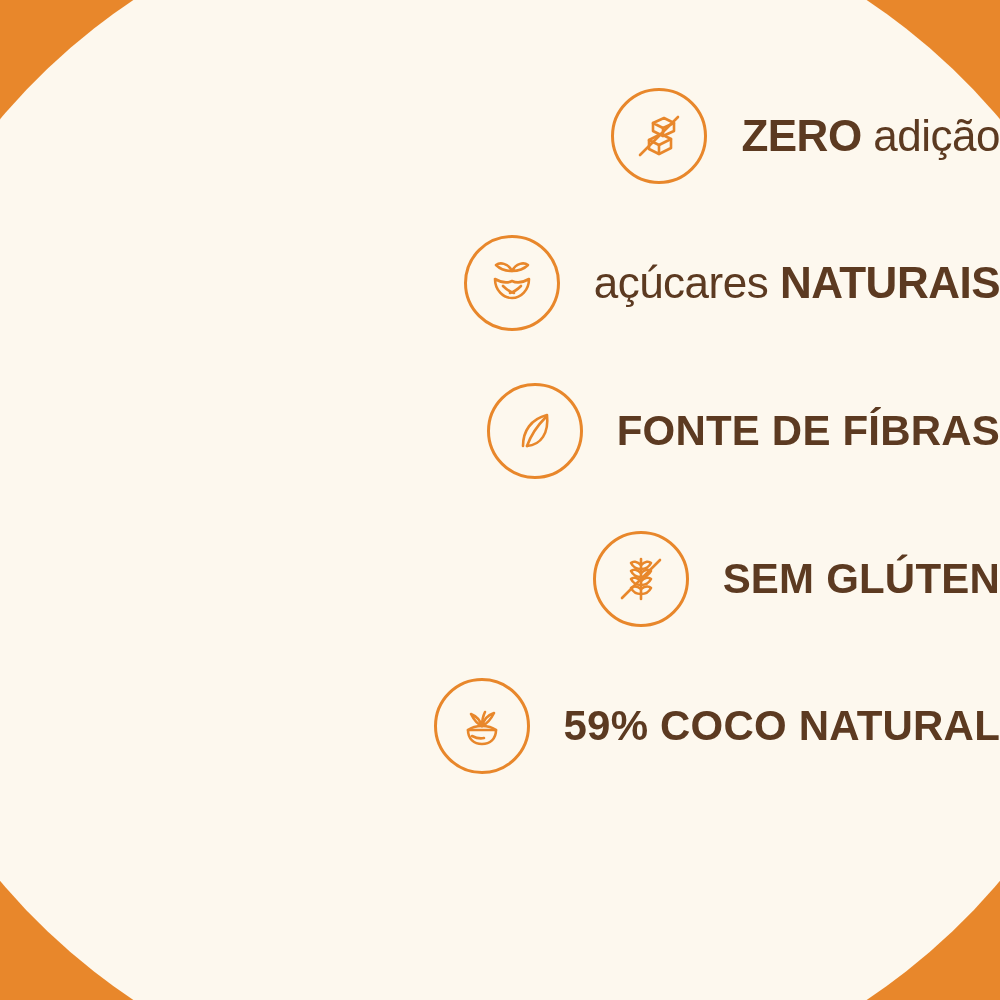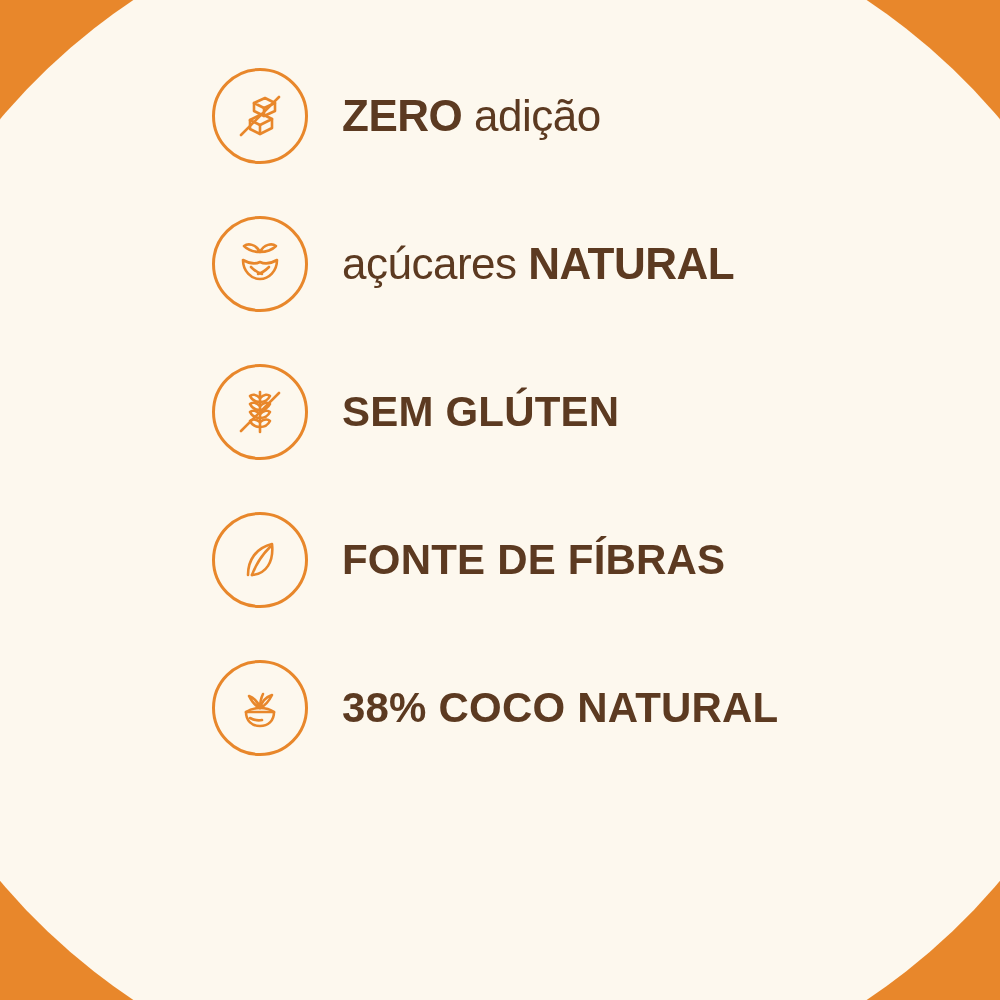--- a/index.html
+++ b/index.html
@@ -36,22 +36,23 @@
 
   #feature-list {
     position: absolute;
     left: 0;
     top: 0;
     width: 1000px;
     height: 800px;
     display: flex;
     flex-direction: column;
     justify-content: flex-start;
-    padding-top: 42px;
+    padding-top: 62px;
     box-sizing: border-box;
+    align-items: flex-end;
   }
 
   .feature-row {
     display: flex;
     align-items: center;
     height: 148px;
     padding-left: 212px;
     box-sizing: border-box;
   }
 
@@ -124,21 +125,33 @@
       <div class="icon-badge">
         <svg width="80" height="80" viewBox="0 0 80 80" fill="none" stroke="#E8872B" stroke-width="2.6" stroke-linecap="round" stroke-linejoin="round">
           <path d="M40 28 C36 20 28 19 24 22 C28 26 34 28 40 28 Z"></path>
           <path d="M40 28 C44 20 52 19 56 22 C52 26 46 28 40 28 Z"></path>
           <path d="M23 36 C23 47 31 55 40 55 C49 55 57 47 57 36 C50 40 44 40 40 38 C36 40 30 40 23 36 Z"></path>
           <path d="M31 43 C35 47 38 49 42 50"></path>
           <path d="M49 43 C45 47 42 49 38 50"></path>
         </svg>
       </div>
       <div class="feature-text">
-        <span class="line"><span class="light">açúcares </span><span class="light bold">NATURAL</span></span>
+        <span class="line"><span class="light">açúcares </span><span class="light bold">NATURAIS</span></span>
+      </div>
+    </div>
+
+    <div class="feature-row">
+      <div class="icon-badge">
+        <svg width="80" height="80" viewBox="0 0 80 80" fill="none" stroke="#E8872B" stroke-width="2.6" stroke-linecap="round" stroke-linejoin="round">
+          <path d="M28 55 C28 40 36 28 52 24 C54 42 46 54 32 55"></path>
+          <path d="M50 27 C42 35 36 44 32 55"></path>
+        </svg>
+      </div>
+      <div class="feature-text">
+        <span class="line heavy-line">FONTE DE FÍBRAS</span>
       </div>
     </div>
 
     <div class="feature-row">
       <div class="icon-badge">
         <svg width="80" height="80" viewBox="0 0 80 80" fill="none" stroke="#E8872B" stroke-width="2.6" stroke-linecap="round" stroke-linejoin="round">
           <line x1="40" y1="20" x2="40" y2="60"></line>
           <path d="M40 26 C36 22 32 22 30 24 C32 28 36 30 40 30"></path>
           <path d="M40 26 C44 22 48 22 50 24 C48 28 44 30 40 30"></path>
           <path d="M40 34 C36 30 32 30 30 32 C32 36 36 38 40 38"></path>
@@ -151,40 +164,28 @@
         </svg>
       </div>
       <div class="feature-text">
         <span class="line heavy-line">SEM GLÚTEN</span>
       </div>
     </div>
 
     <div class="feature-row">
       <div class="icon-badge">
         <svg width="80" height="80" viewBox="0 0 80 80" fill="none" stroke="#E8872B" stroke-width="2.6" stroke-linecap="round" stroke-linejoin="round">
-          <path d="M28 55 C28 40 36 28 52 24 C54 42 46 54 32 55"></path>
-          <path d="M50 27 C42 35 36 44 32 55"></path>
-        </svg>
-      </div>
-      <div class="feature-text">
-        <span class="line heavy-line">FONTE DE FÍBRAS</span>
-      </div>
-    </div>
-
-    <div class="feature-row">
-      <div class="icon-badge">
-        <svg width="80" height="80" viewBox="0 0 80 80" fill="none" stroke="#E8872B" stroke-width="2.6" stroke-linecap="round" stroke-linejoin="round">
           <path d="M26 44 L54 44 C54 53 48 58 40 58 C32 58 26 53 26 44 Z"></path>
           <path d="M26 44 C30 41 36 40 40 40 C44 40 50 41 54 44"></path>
           <path d="M40 40 C38 34 34 30 29 28 C32 34 35 38 40 40"></path>
           <path d="M40 40 C42 33 46 29 52 27 C49 33 45 38 40 40"></path>
           <path d="M40 40 C40 34 41 30 43 26"></path>
           <path d="M30 50 C34 52 38 53 42 52"></path>
         </svg>
       </div>
       <div class="feature-text">
-        <span class="line heavy-line">38% COCO NATURAL</span>
+        <span class="line heavy-line">59% COCO NATURAL</span>
       </div>
     </div>
 
 
   </div>
 </div>
 
 </body></html>

